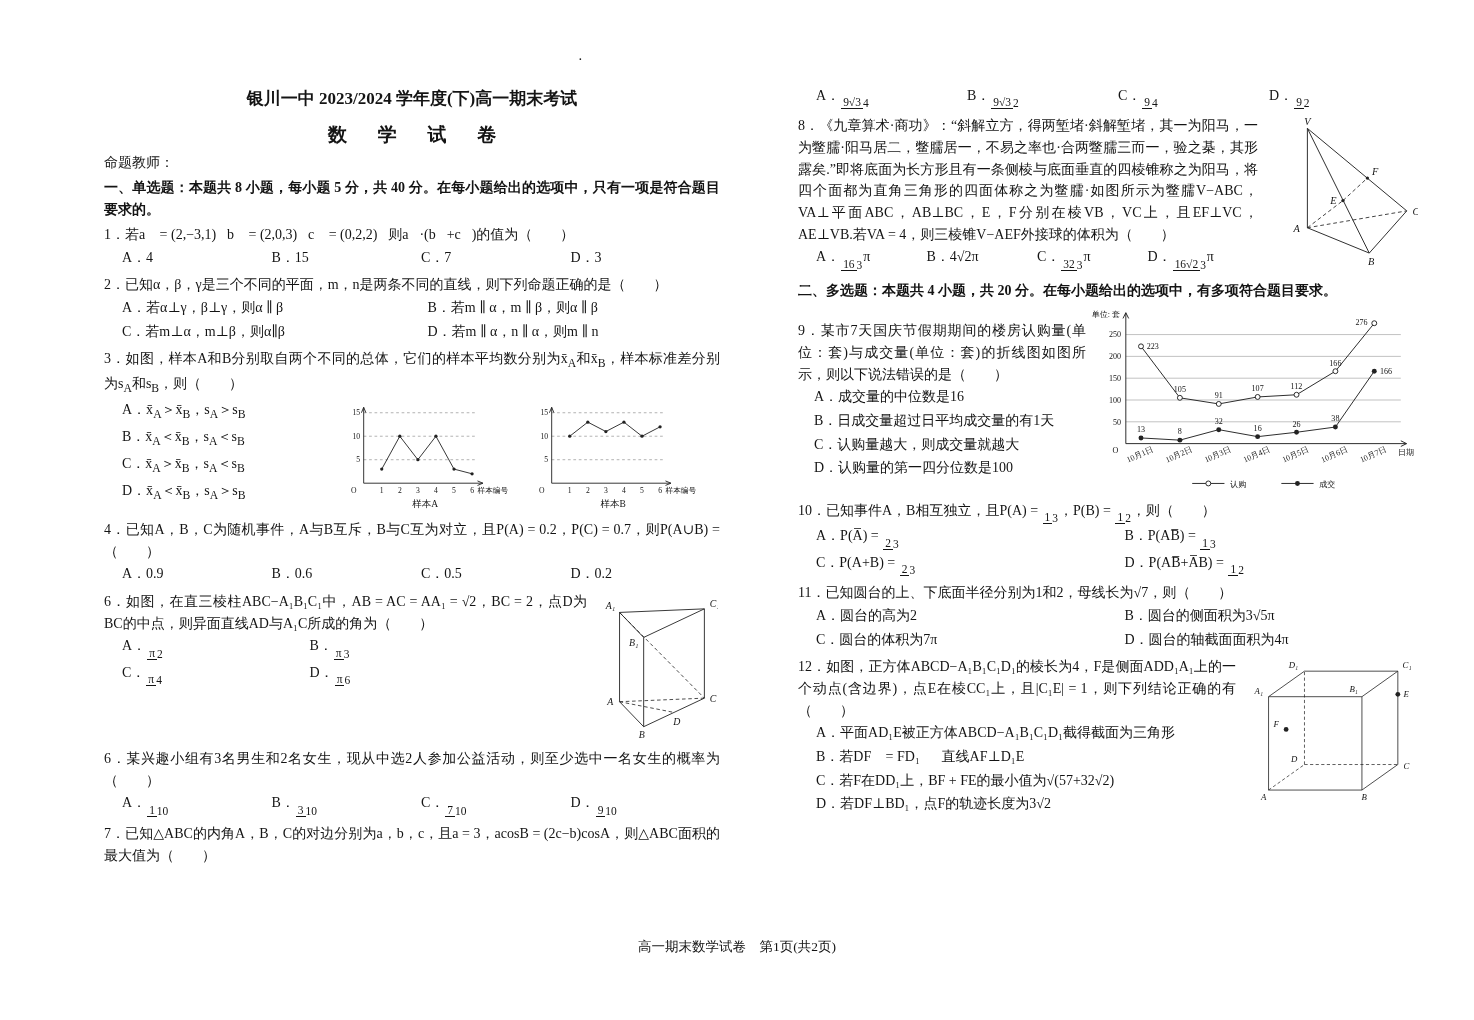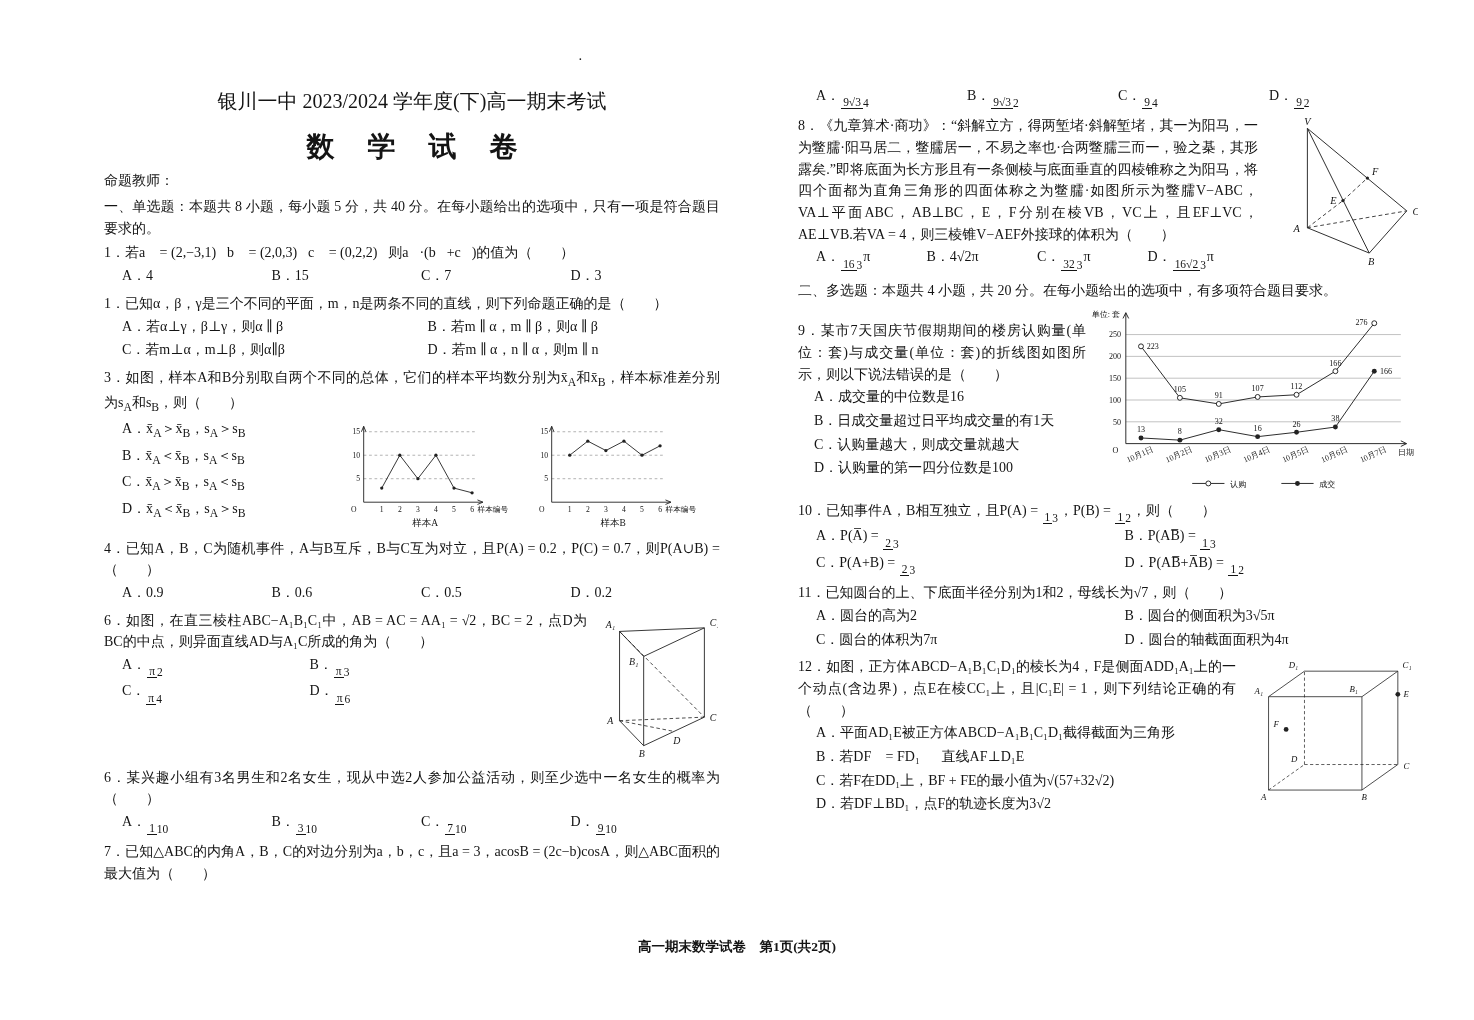--- a/index.html
+++ b/index.html
@@ -2,42 +2,42 @@
 <html><head>
 <meta charset="utf-8">
 <style>
 *{margin:0;padding:0;box-sizing:border-box}
 html,body{width:1474px;height:1020px}
 body{background:#e9e9e9;font-family:"Liberation Serif","DejaVu Serif",serif;color:#141414}
 .page{position:relative;width:1474px;height:1020px;background:#fff;overflow:hidden}
 .col{position:absolute;font-size:14px;line-height:1.55;text-align:justify}
 .col-left{left:104px;top:86px;width:616px}
 .col-right{left:798px;top:84px;width:622px}
-.school-line{text-align:center;font-weight:400;font-size:20px}
-.paper-title{text-align:center;font-weight:700;font-size:28px;letter-spacing:13px;text-indent:13px;margin:8px 0 2px}
+.school-line{text-align:center;font-weight:700;font-size:17px}
+.paper-title{text-align:center;font-weight:700;font-size:19px;letter-spacing:13px;text-indent:13px;margin:8px 0 2px}
 .teacher-line{text-align:left;padding-right:138px;margin-bottom:4px}
-.sec-head{font-weight:400;margin-bottom:3px}
+.sec-head{font-weight:700;margin-bottom:3px}
 .q{margin-bottom:5px}
 .q::after{content:"";display:block;clear:both}
 .opts{padding-left:18px}
 .row4{display:grid;grid-template-columns:repeat(4,1fr)}
 .grid2{display:grid;grid-template-columns:1fr 1fr;column-gap:13px}
 .list .opt{display:block}
 .opt{padding:1px 0}
 .frac{display:inline-flex;text-align:center;vertical-align:-0.55em;line-height:1.05;font-size:0.82em;margin:0 1px}
 .fn{border-bottom:1px solid currentColor;padding:0 2px}
 .fd{padding-top:1px}
 .figR{float:right;margin:0 2px 2px 10px}
 .q3-flex{display:flex;align-items:flex-start}
 .q3-opts{width:238px;flex:none}
 .q3-charts{display:flex;gap:20px;margin-top:2px}
 .q9-flex{display:flex;align-items:center}
 .q9-left{width:288px;flex:none}
 .q9-chart{flex:none}
-.footer{position:absolute;left:0;width:100%;bottom:64px;text-align:center;font-weight:700;font-size:13.5px}
+.footer{position:absolute;left:0;width:100%;bottom:64px;text-align:center;font-weight:400;font-size:13.5px}
 .dot-artifact{position:absolute;left:578px;top:52px;font-size:14px}
 svg .ax{stroke:#222;stroke-width:1;fill:none}
 svg .ln{stroke:#222;stroke-width:1;fill:none}
 svg .geo{stroke:#222;stroke-width:1;fill:none}
 svg .dash{stroke:#222;stroke-width:0.9;stroke-dasharray:4 3;fill:none}
 svg .grid{stroke:#8a8a8a;stroke-width:0.55}
 svg .gdash{stroke:#666;stroke-width:0.55;stroke-dasharray:3 3}
 svg .mko{fill:#fff;stroke:#222;stroke-width:1}
 svg .mkf{fill:#222;stroke:none}
 svg .mk{fill:#222}
@@ -62,21 +62,21 @@
       <div class="stem">1．若a⃗ = (2,−3,1)，b⃗ = (2,0,3)，c⃗ = (0,2,2)，则a⃗·(b⃗+c⃗)的值为（　　）</div>
       <div class="opts row4">
         <span class="opt">A．4</span>
         <span class="opt">B．15</span>
         <span class="opt">C．7</span>
         <span class="opt">D．3</span>
       </div>
     </div>
 
     <div class="q">
-      <div class="stem">1．已知α，β，γ是三个不同的平面，m，n是两条不同的直线，则下列命题正确的是（　　）</div>
+      <div class="stem">2．已知α，β，γ是三个不同的平面，m，n是两条不同的直线，则下列命题正确的是（　　）</div>
       <div class="opts grid2">
         <span class="opt">A．若α⊥γ，β⊥γ，则α ∥ β</span>
         <span class="opt">B．若m ∥ α，m ∥ β，则α ∥ β</span>
         <span class="opt">C．若m⊥α，m⊥β，则α∥β</span>
         <span class="opt">D．若m ∥ α，n ∥ α，则m ∥ n</span>
       </div>
     </div>
 
     <div class="q">
       <div class="stem">3．如图，样本A和B分别取自两个不同的总体，它们的样本平均数分别为x̄<sub>A</sub>和x̄<sub>B</sub>，样本标准差分别为s<sub>A</sub>和s<sub>B</sub>，则（　　）</div>

